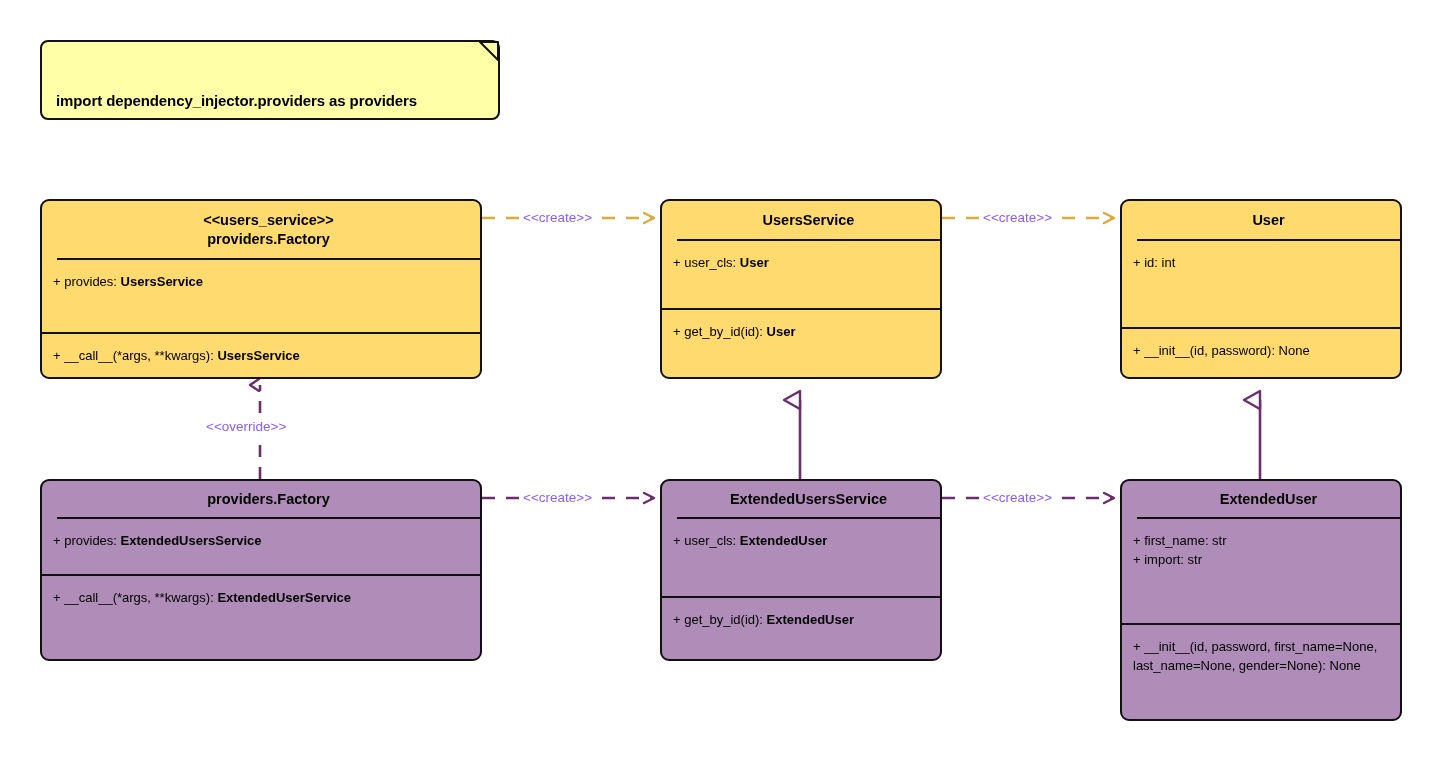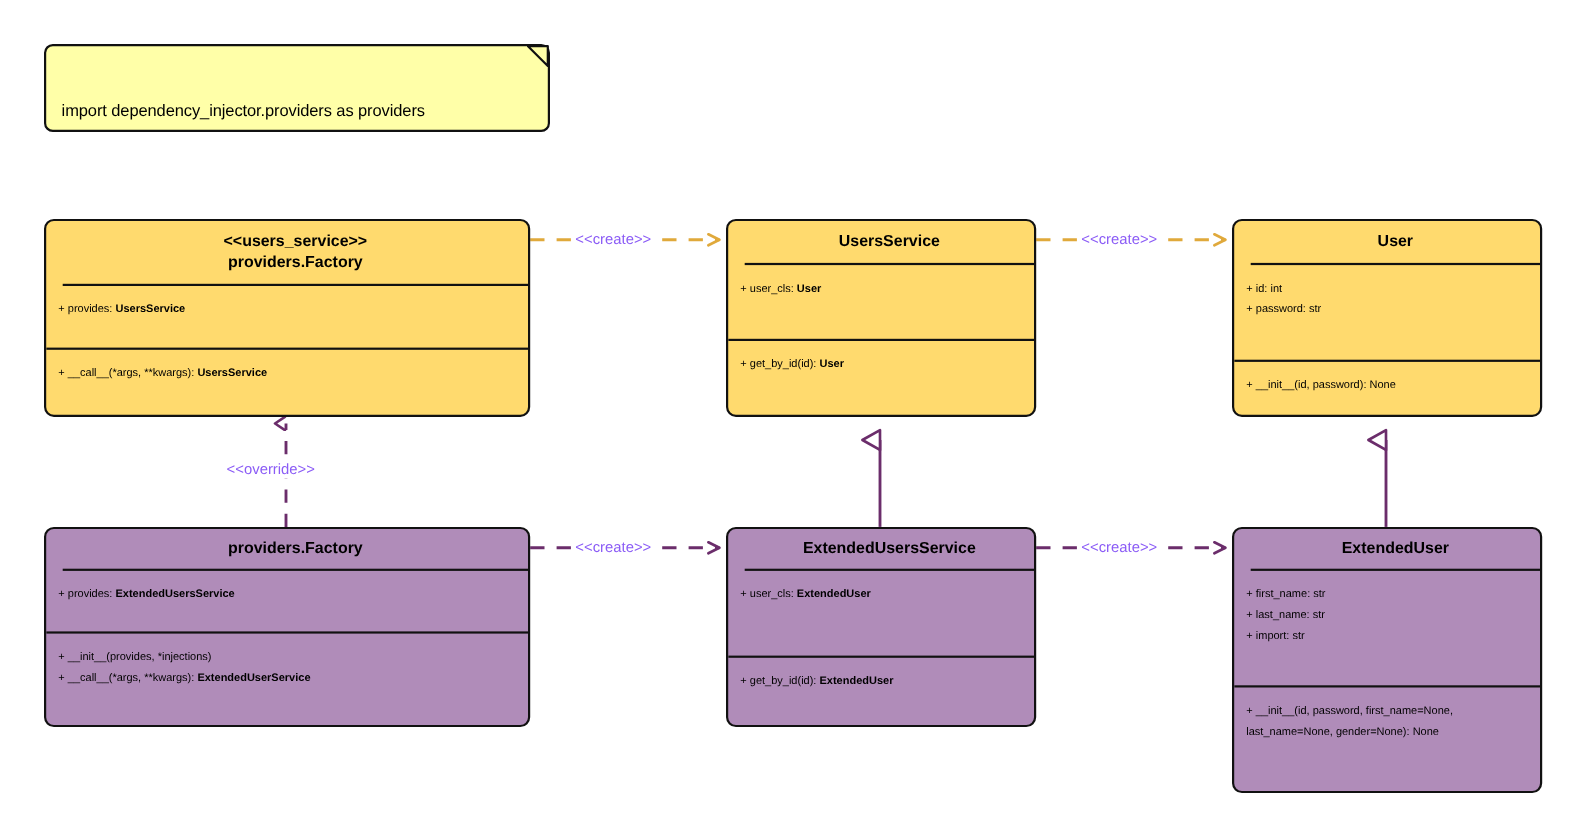--- a/index.html
+++ b/index.html
@@ -35,21 +35,21 @@
     position: absolute;
     box-sizing: border-box;
     background: #ffffa8;
     border: 2px solid #111111;
     border-radius: 8px;
     display: flex;
     align-items: center;
   }
   .note-text {
     font-size: 15px;
-    font-weight: normal;
+    font-weight: bold;
     padding-left: 14px;
     letter-spacing: -0.1px;
     white-space: nowrap;
     margin-top: 40px;
   }
   .note-fold {
     position: absolute;
     right: -1px;
     top: -1px;
     width: 20px;
@@ -79,21 +79,21 @@
     font-weight: bold;
     font-size: 14.5px;
     line-height: 19px;
     border-bottom: 2.5px solid #111111;
     padding: 4px 6px;
     margin-left: 15px;
   }
   .uml-compartment {
     box-sizing: border-box;
     padding: 12px 11px 10px 11px;
-    font-size: 10px;
+    font-size: 13px;
     line-height: 19px;
   }
   .uml-compartment + .uml-compartment {
     border-top: 2.5px solid #111111;
   }
   .uml-compartment .row { white-space: nowrap; }
   .uml-compartment .row.wrap { white-space: normal; }
   .uml-compartment b { font-weight: bold; }
 
   
@@ -163,21 +163,21 @@
       <path d="M1,1 L19,19 L1,19 Z" fill="#ffffa8" stroke="none"></path>
       <path d="M19,1 L19,19 L1,1 Z" fill="#ffffa8" stroke="#111111" stroke-width="2" stroke-linejoin="round"></path>
     </svg>
   </div>
 
   <div class="uml yellow" style="left:40px; top:199px; width:442px; height:180px;">
     <div class="uml-header" style="height:59px;">
       <span>&lt;&lt;users_service&gt;&gt;</span>
       <span>providers.Factory</span>
     </div>
-    <div class="uml-compartment" style="height:56px;">
+    <div class="uml-compartment" style="height:72px;">
       <div class="row"><span>+ provides: </span><b>UsersService</b></div>
     </div>
     <div class="uml-compartment" style="flex:1;">
       <div class="row"><span>+ __call__(*args, **kwargs): </span><b>UsersService</b></div>
     </div>
   </div>
 
   <div class="uml yellow" style="left:660px; top:199px; width:282px; height:180px;">
     <div class="uml-header" style="height:40px;">
       <span>UsersService</span>
@@ -189,36 +189,34 @@
       <div class="row"><span>+ get_by_id(id): </span><b>User</b></div>
     </div>
   </div>
 
   <div class="uml yellow" style="left:1120px; top:199px; width:282px; height:180px;">
     <div class="uml-header" style="height:40px;">
       <span>User</span>
     </div>
     <div class="uml-compartment" style="height:86px;">
       <div class="row">+ id: int</div>
-      <div class="row">+ password: str</div>
     </div>
     <div class="uml-compartment" style="flex:1;">
       <div class="row">+ __init__(id, password): None</div>
     </div>
   </div>
 
   <div class="uml purple" style="left:40px; top:479px; width:442px; height:182px;">
     <div class="uml-header" style="height:38px;">
       <span>providers.Factory</span>
     </div>
     <div class="uml-compartment" style="height:55px;">
       <div class="row"><span>+ provides: </span><b>ExtendedUsersService</b></div>
     </div>
     <div class="uml-compartment" style="flex:1;">
-      <div class="row">+ __init__(provides, *injections)</div>
       <div class="row"><span>+ __call__(*args, **kwargs): </span><b>ExtendedUserService</b></div>
     </div>
   </div>
 
   <div class="uml purple" style="left:660px; top:479px; width:282px; height:182px;">
     <div class="uml-header" style="height:38px;">
       <span>ExtendedUsersService</span>
     </div>
     <div class="uml-compartment" style="height:77px;">
       <div class="row"><span>+ user_cls: </span><b>ExtendedUser</b></div>
@@ -227,21 +225,20 @@
       <div class="row"><span>+ get_by_id(id): </span><b>ExtendedUser</b></div>
     </div>
   </div>
 
   <div class="uml purple" style="left:1120px; top:479px; width:282px; height:242px;">
     <div class="uml-header" style="height:38px;">
       <span>ExtendedUser</span>
     </div>
     <div class="uml-compartment" style="height:104px;">
       <div class="row">+ first_name: str</div>
-      <div class="row">+ last_name: str</div>
       <div class="row">+ import: str</div>
     </div>
     <div class="uml-compartment" style="flex:1;">
       <div class="row wrap">+ __init__(id, password, first_name=None, last_name=None, gender=None): None</div>
     </div>
   </div>
 
   <div class="edge-label" style="left:520px; top:210px;">&lt;&lt;create&gt;&gt;</div>
 
   <div class="edge-label" style="left:980px; top:210px;">&lt;&lt;create&gt;&gt;</div>

